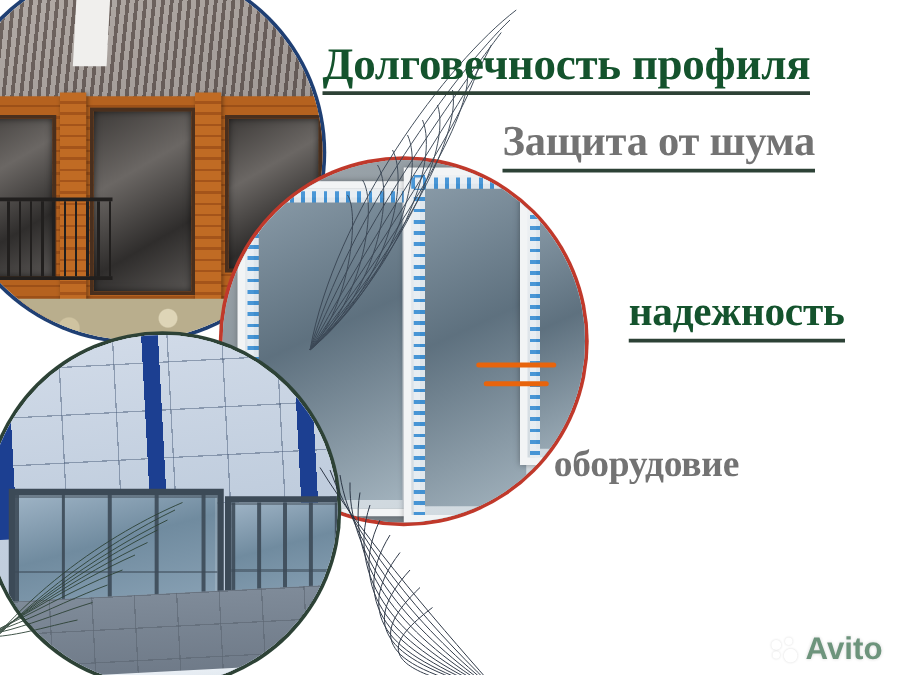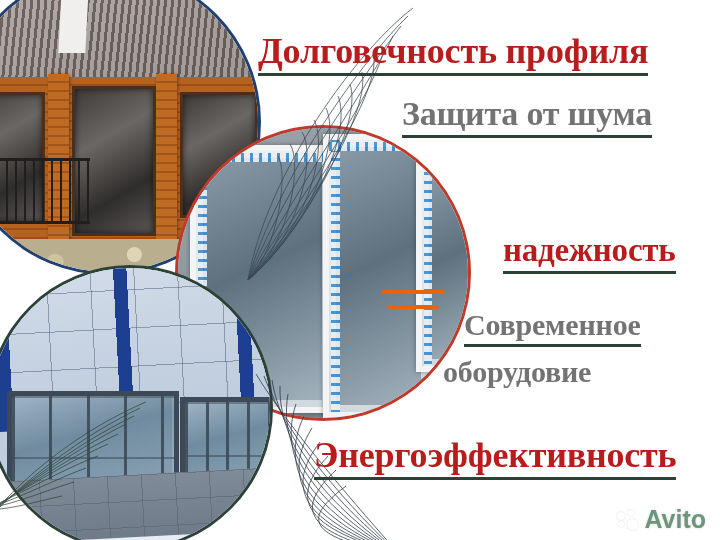--- a/index.html
+++ b/index.html
@@ -181,21 +181,21 @@
     letter-spacing: -0.2px;
     white-space: nowrap;
     line-height: 1.02;
   }
   .slogan .u {
     display: block;
     height: 3px;
     margin-top: 3px;
     background: #2d4236;
   }
-  .blue { color: #b91c1c; }
+  .blue { color: #14532d; }
   .red  { color: #737373; }
 
   #txt-durability { left: 258px; top: 33px;  font-size: 36px; }
   #txt-noise      { left: 402px; top: 97px;  font-size: 34px; }
   #txt-strength   { left: 462px; top: 184px; font-size: 33px; }
   #txt-reliable   { left: 459px; top: 234px; font-size: 33px; margin-left: 44px; }
   #txt-modern     { left: 464px; top: 310px; font-size: 30px; }
   #txt-equipment  { left: 443px; top: 357px; font-size: 30px; }
   #txt-energy     { left: 314px; top: 437px; font-size: 36px; }
 
@@ -354,33 +354,25 @@
     <span>Защита от шума</span>
     <span class="u"></span>
   </div>
 
 
   <div class="slogan blue" id="txt-reliable">
     <span>надежность</span>
     <span class="u"></span>
   </div>
 
-  <div class="slogan red" id="txt-modern">
-    <span>Современное</span>
-    <span class="u"></span>
-  </div>
 
   <div class="slogan red" id="txt-equipment">
     <span>оборудовие</span>
   </div>
 
-  <div class="slogan blue" id="txt-energy">
-    <span>Энергоэффективность</span>
-    <span class="u"></span>
-  </div>
 
   <div id="avito-watermark">
     <span class="wm-dots">
       <i></i>
         <i></i>
         <i></i>
         <i></i>
     </span>
     <span class="wm-text">Avito</span>
   </div>

